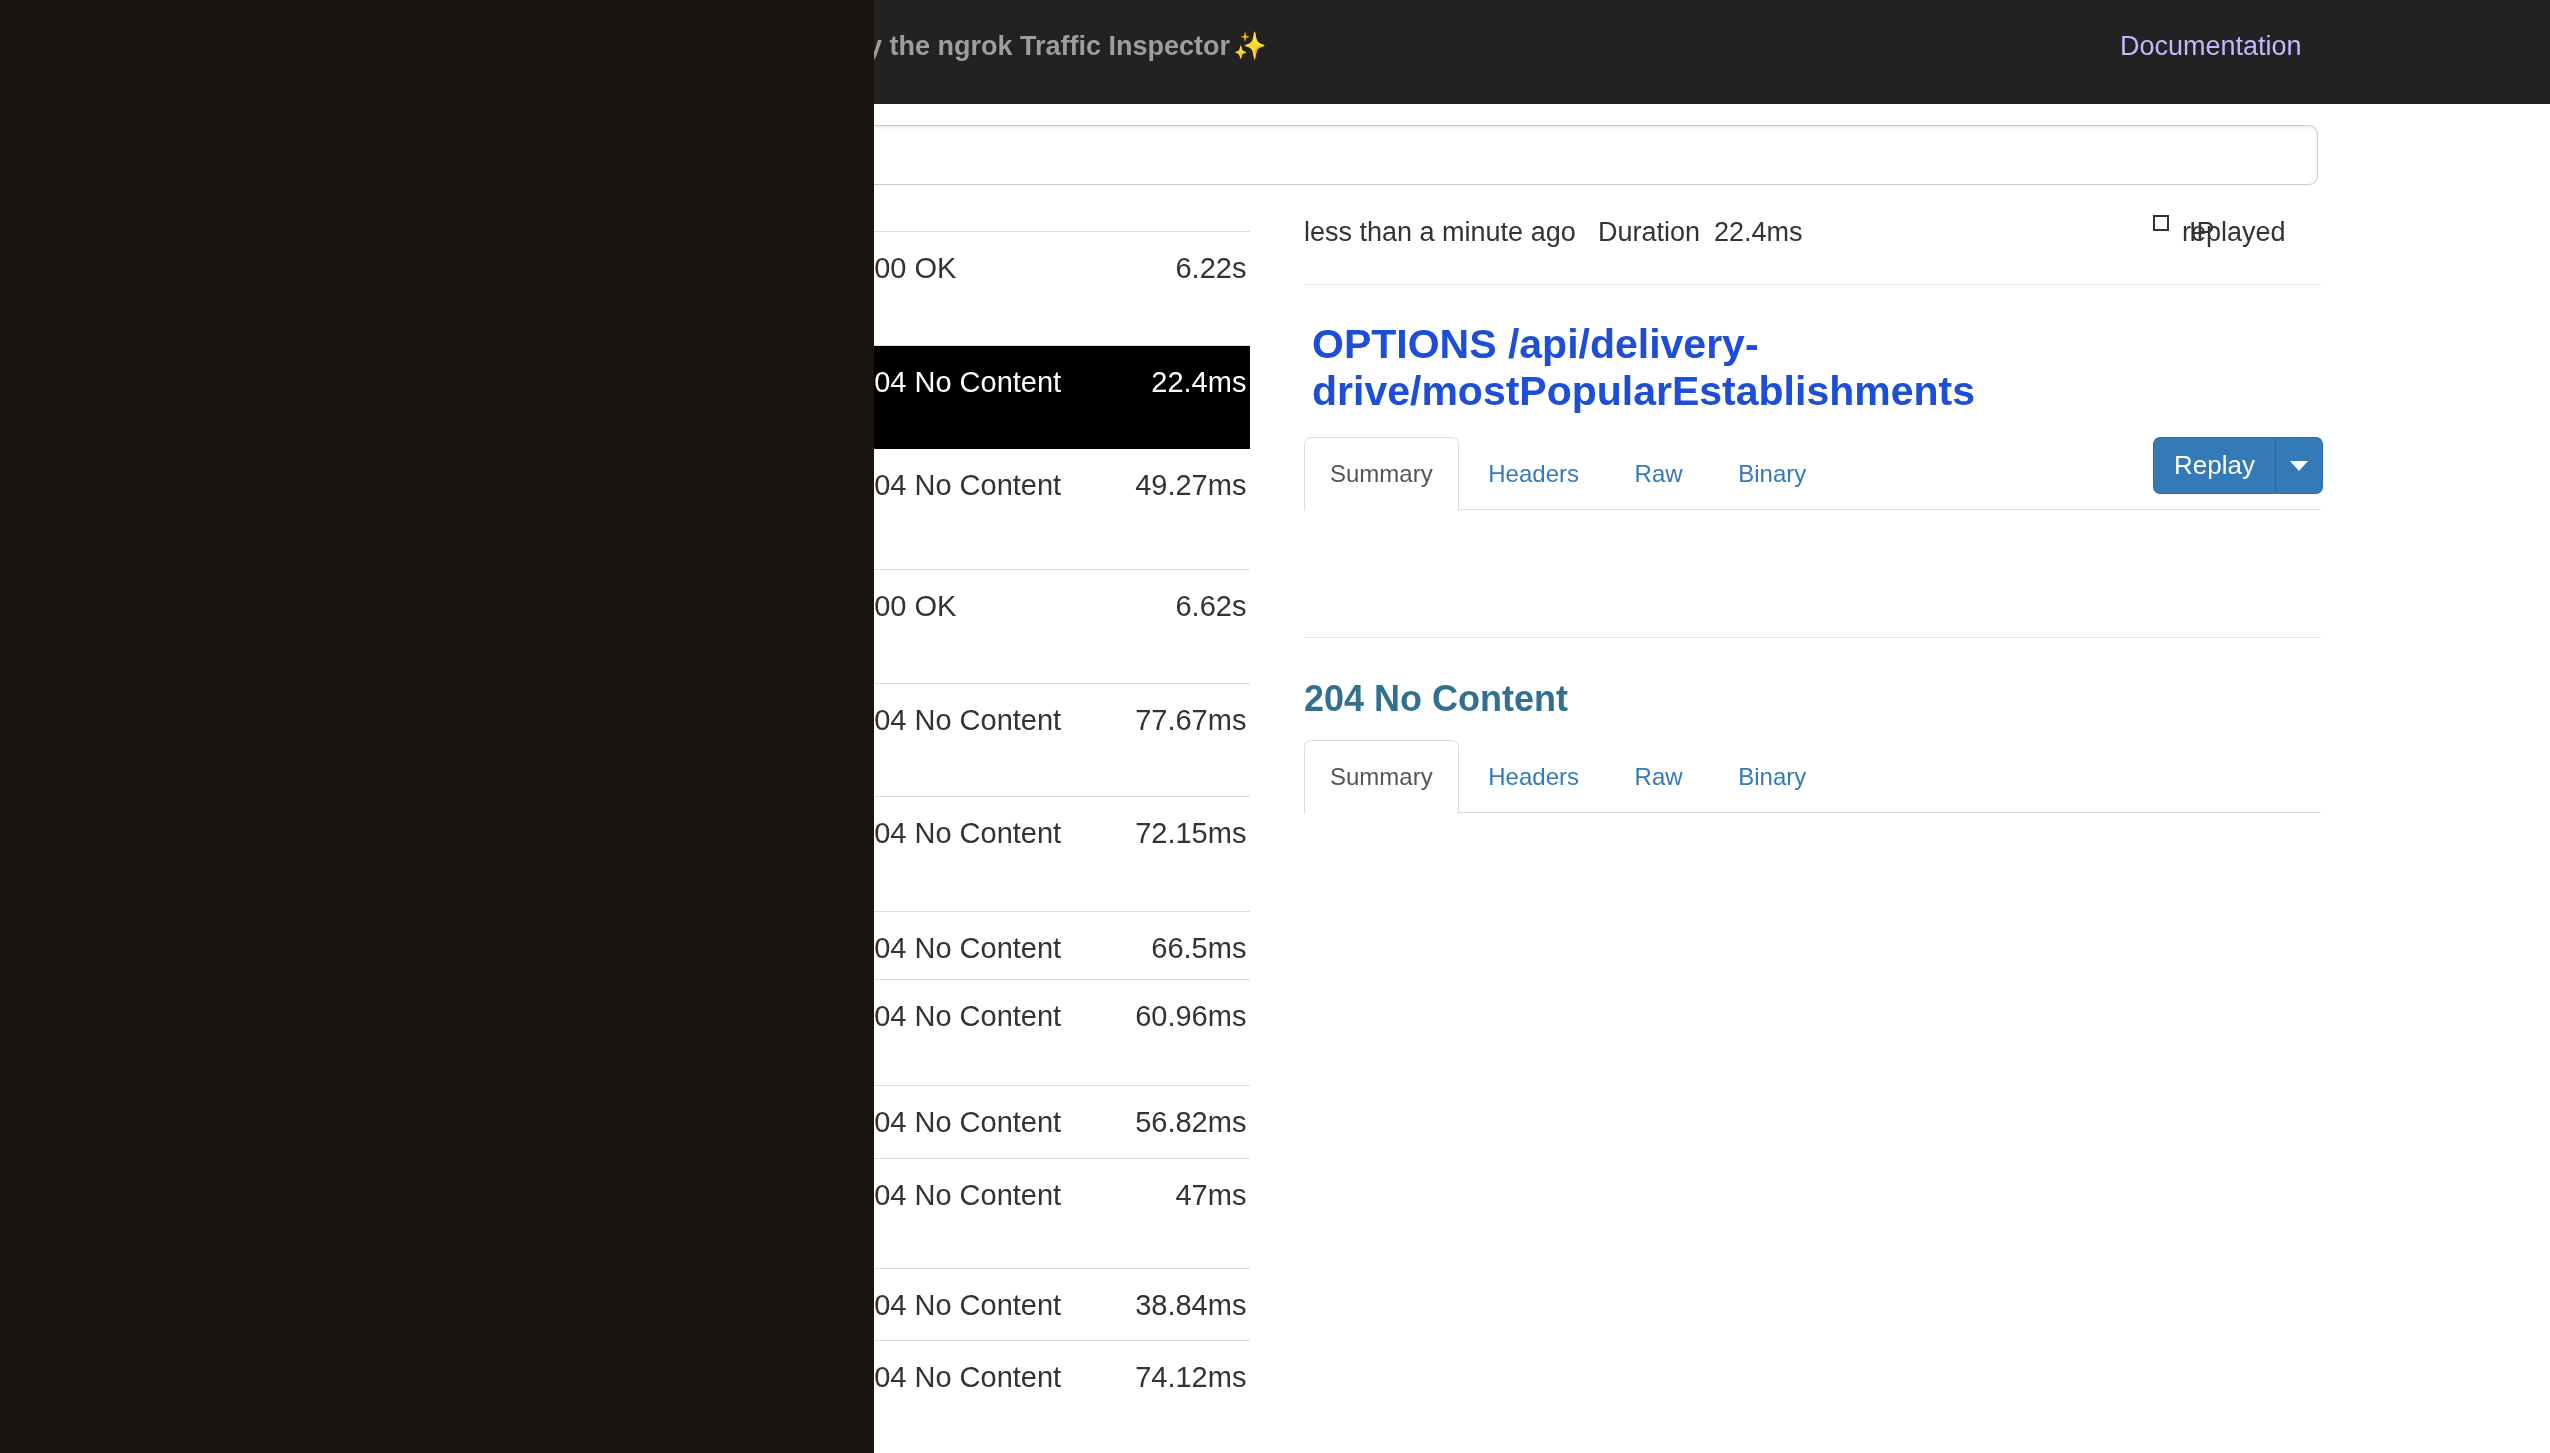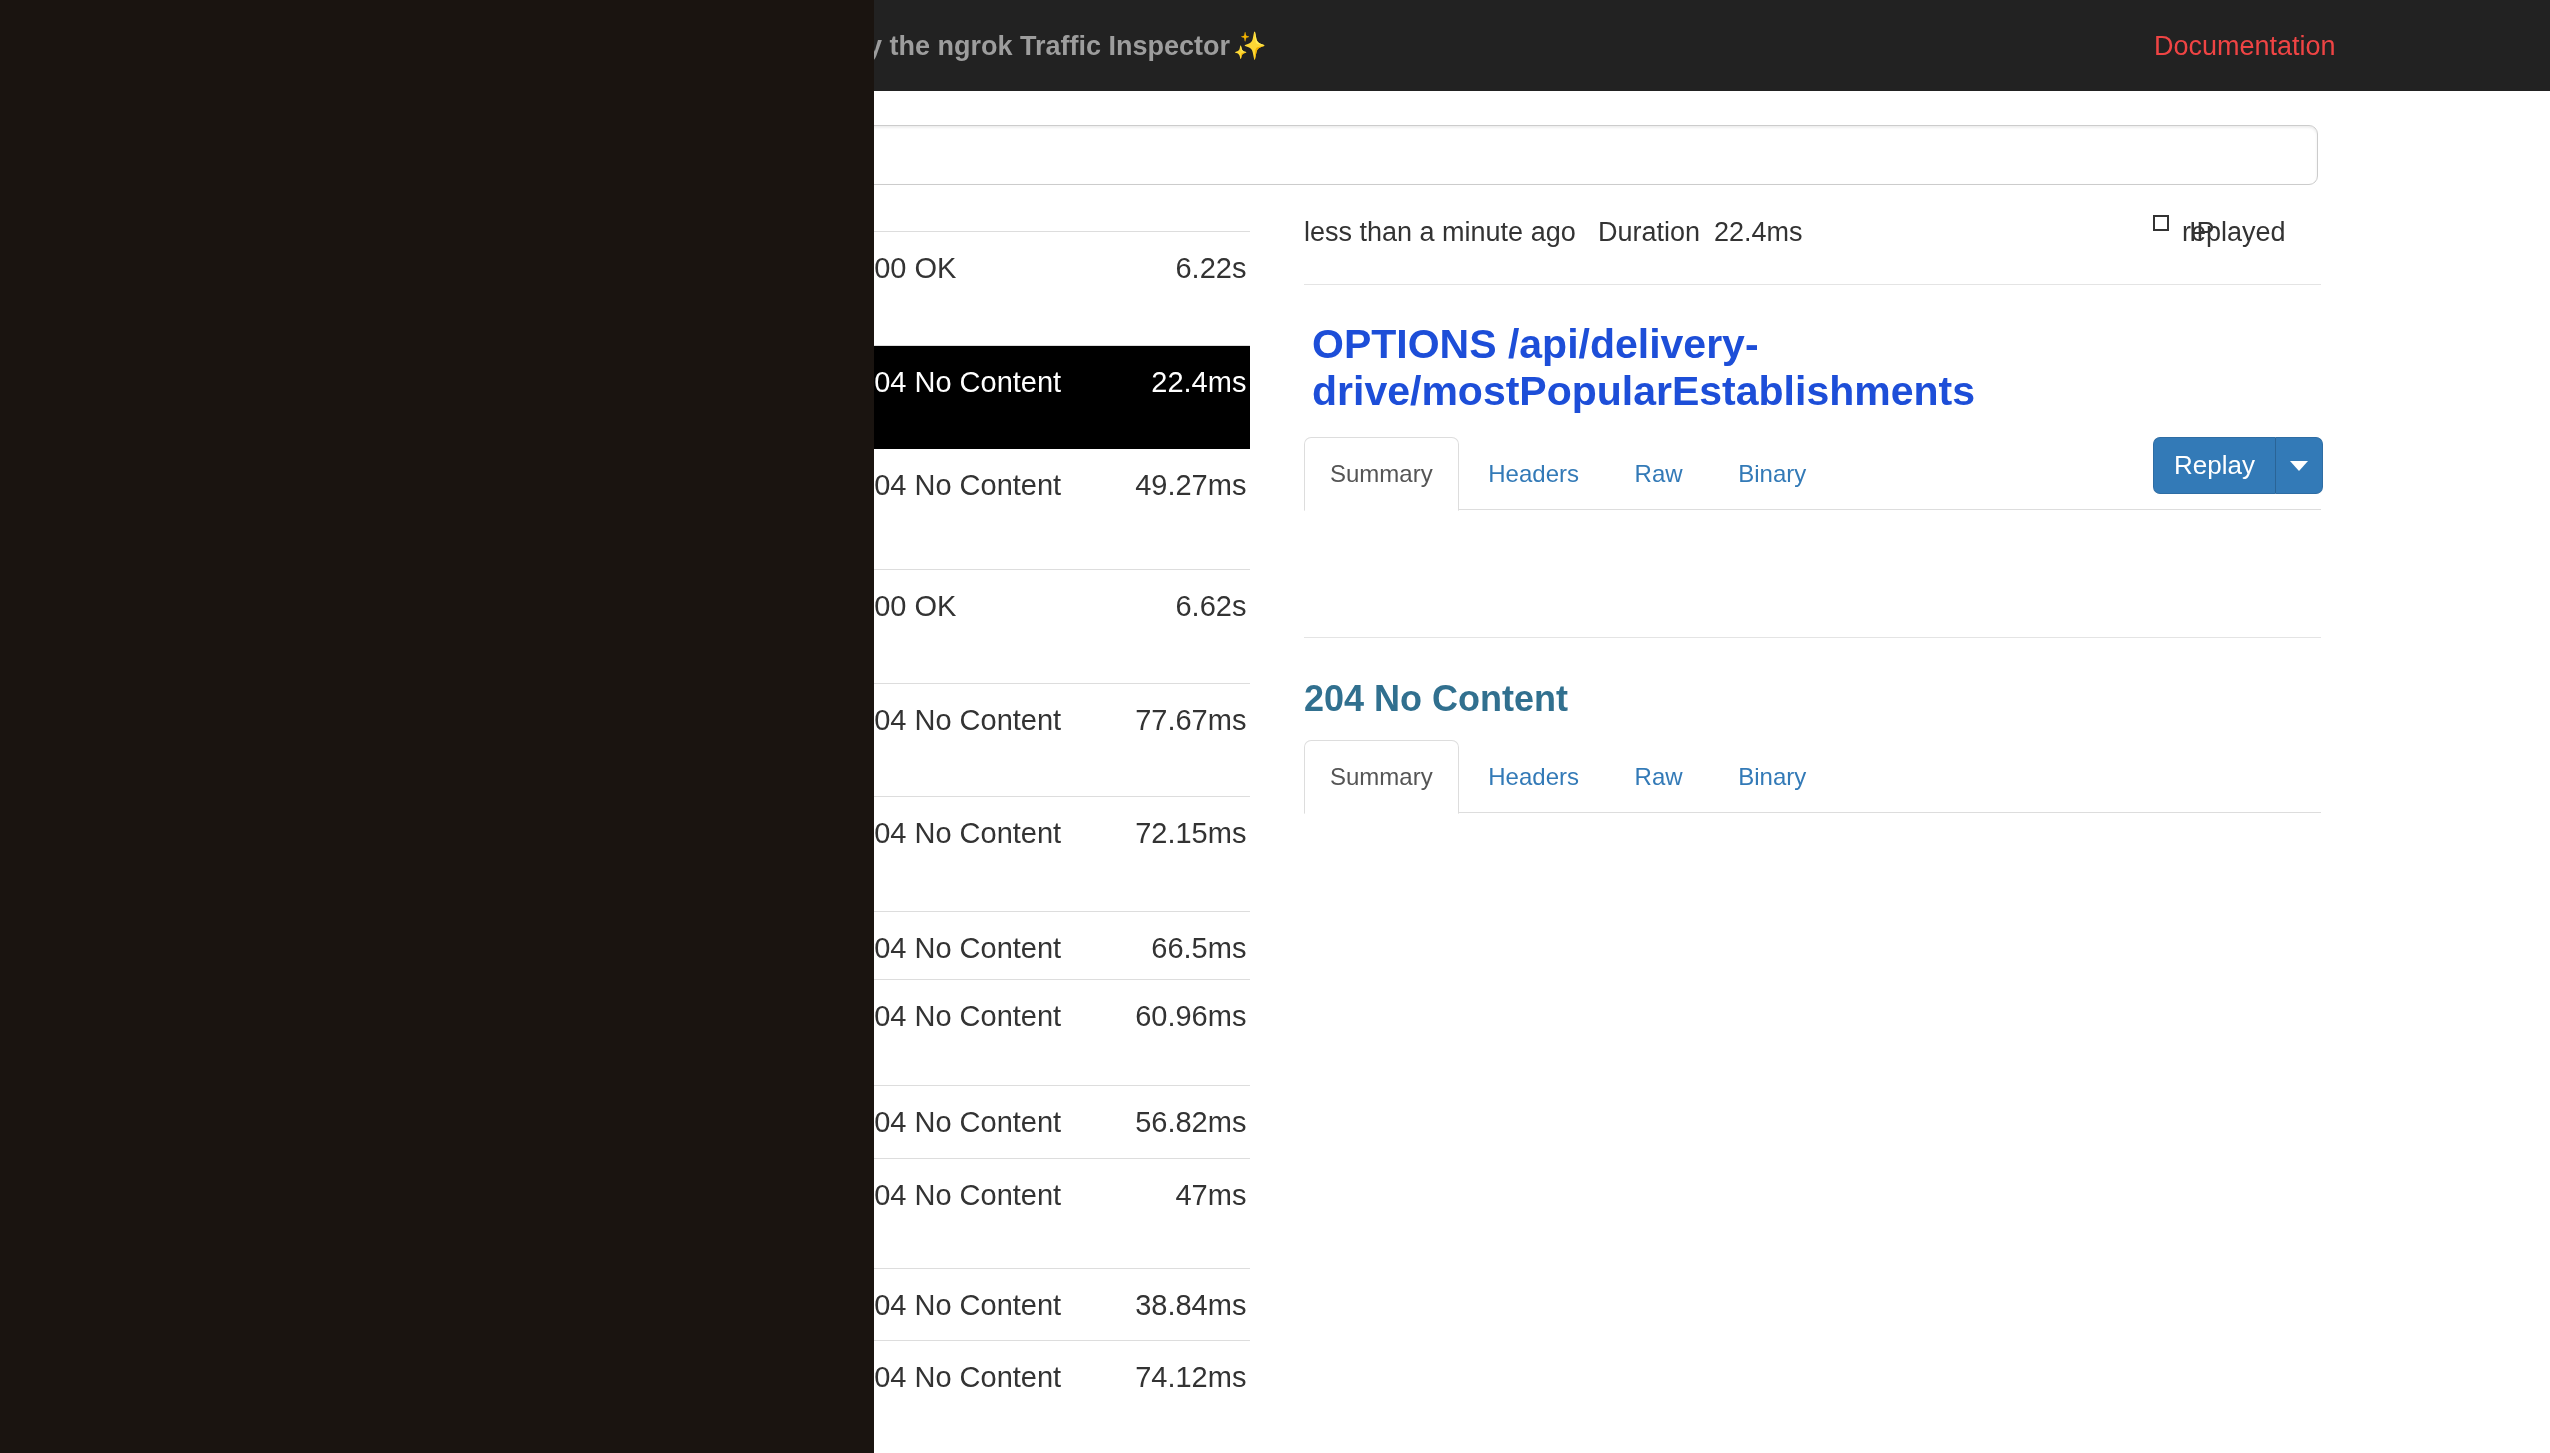--- a/index.html
+++ b/index.html
@@ -1,26 +1,26 @@
 <!DOCTYPE html>
 <html style="font-size:14.3px"><head>
 <meta charset="utf-8">
 <style>
   * { margin:0; padding:0; box-sizing:border-box; }
   html,body { width:2550px; height:1454px; overflow:hidden; background:#fff;
               font-family:"Liberation Sans", sans-serif; color:#333; }
   .stage { position:absolute; left:0; top:0; width:2550px; height:1454px; overflow:hidden; }
 
   
-  .topbar { position:absolute; left:0; top:0; width:2550px; height:91px; background:#222222; z-index:10; }
+  .topbar { position:absolute; left:0; top:0; width:2550px; height:104px; background:#222222; z-index:10; }
   .topbar-title { position:absolute; left:867px; top:0; height:92px; display:flex; align-items:center;
                   font-size:27px; font-weight:700; color:#9d9d9d; white-space:nowrap; }
   .sparkle { color:#f0b429; font-weight:400; margin-left:3.6px; font-size:27px; }
   .doc-link { position:absolute; left:2120px; top:0; height:92px; display:flex; align-items:center;
-              font-size:27px; color:#ef4444; text-decoration:none; cursor:pointer;margin-left:34px; }
+              font-size:27px; color:#c4b5fd; text-decoration:none; cursor:pointer; }
 
   
   .side-overlay { position:absolute; left:0; top:0; width:874px; height:1454px; background:#1a1410; z-index:50; }
 
   
   .search-input { position:absolute; left:243px; top:125px; width:2075px; height:60px;
                   border:1.8px solid #cccccc; border-radius:9px; background:#fff;
                   box-shadow: inset 0 1.8px 2.7px rgba(0,0,0,0.08);
                   font-size:27px; padding:0 18px; color:#333; outline:none; }
 

